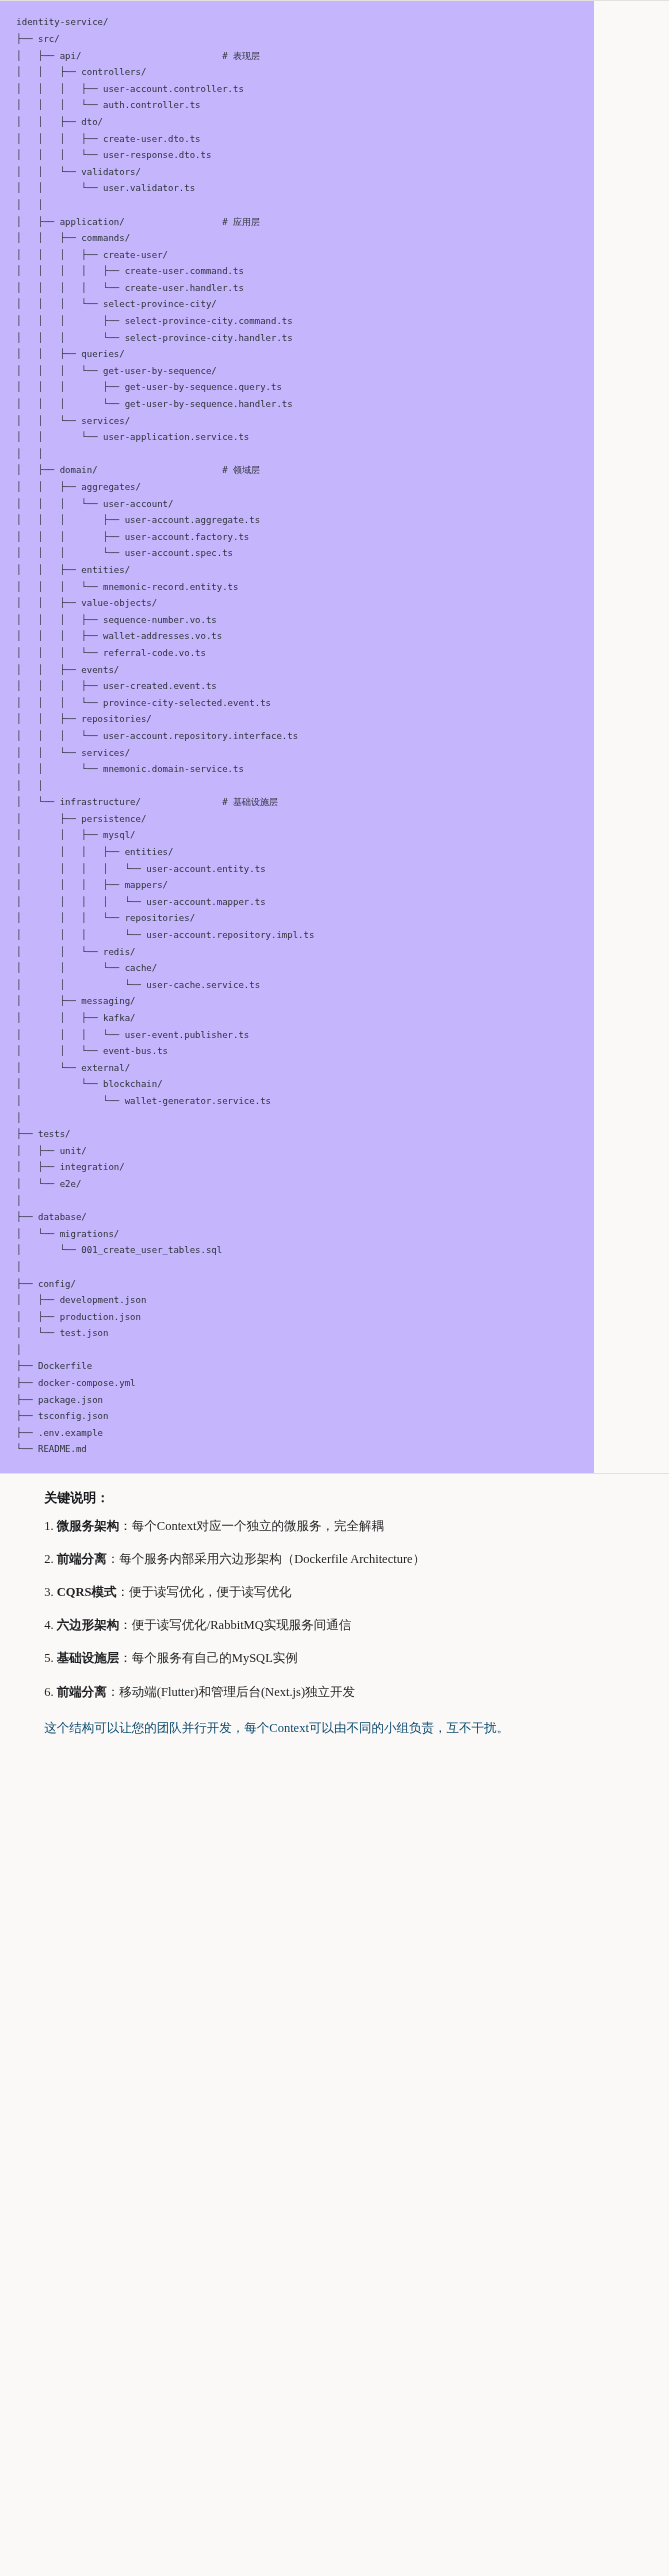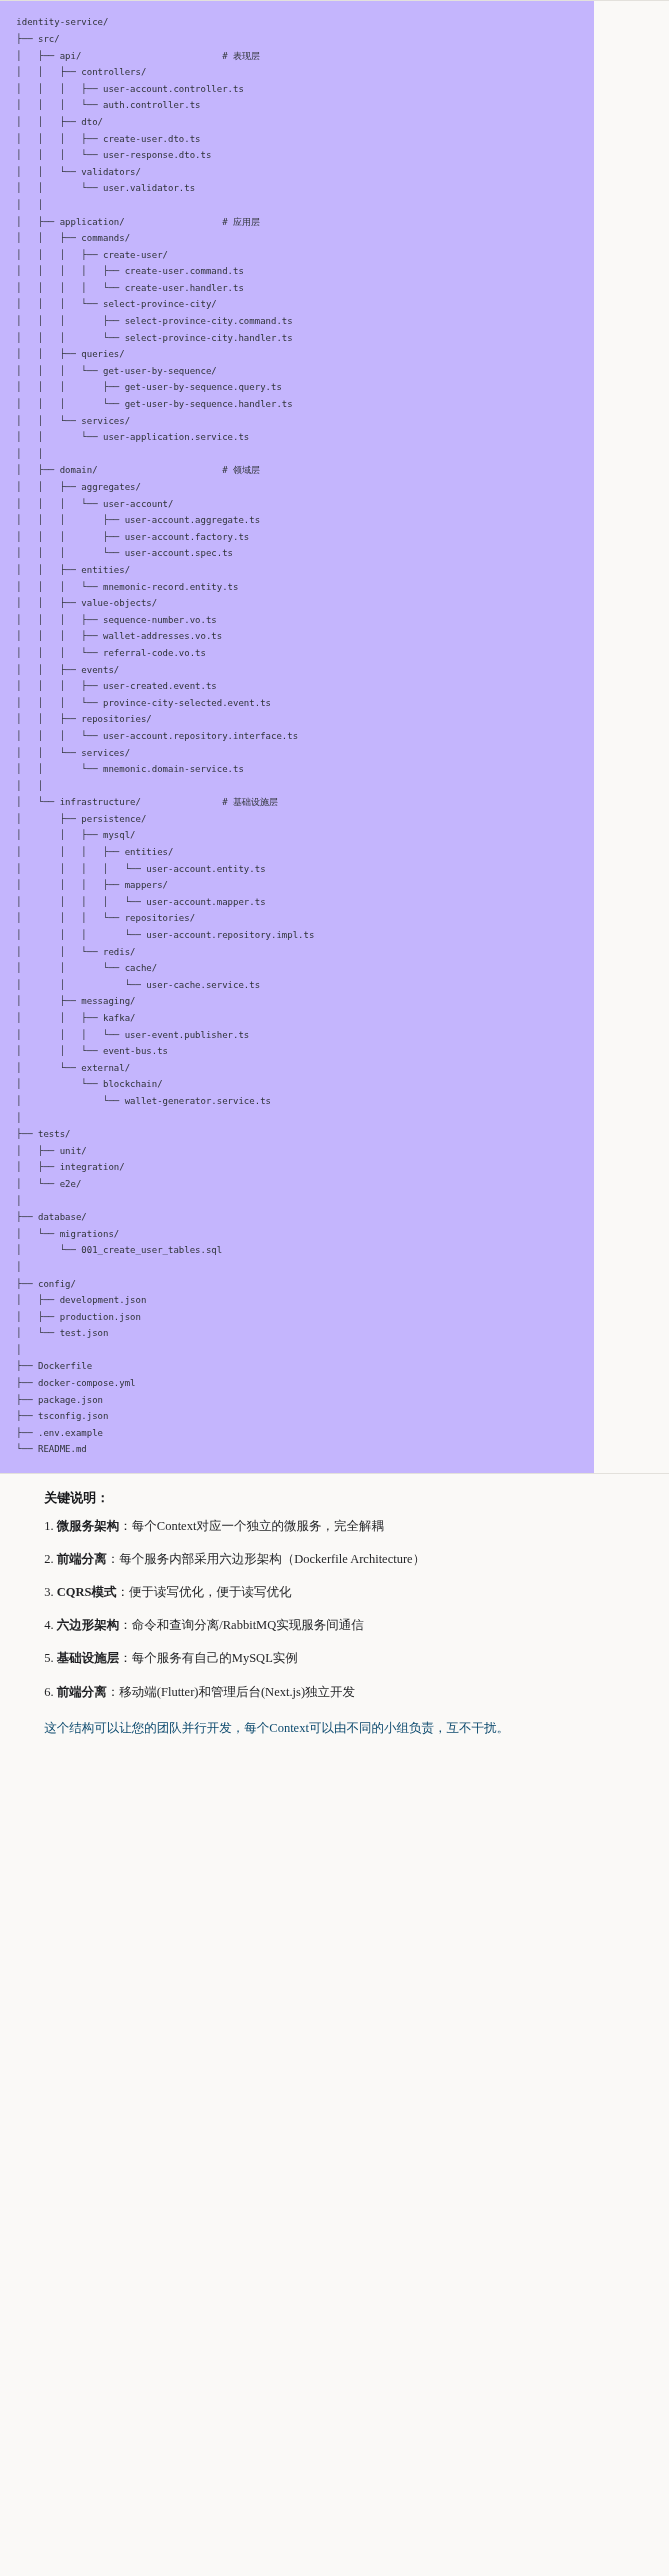--- a/index.html
+++ b/index.html
@@ -198,21 +198,21 @@
 
   <hr class="rule">
 
   <div class="notes">
     <div class="notes-title">关键说明：</div>
 
     <ol class="notes-list" id="notes-list">
         <li><span class="nterm">微服务架构</span><span>：</span><span>每个Context对应一个独立的微服务，完全解耦</span></li>
         <li><span class="nterm">前端分离</span><span>：</span><span>每个服务内部采用六边形架构（Dockerfile Architecture）</span></li>
         <li><span class="nterm">CQRS模式</span><span>：</span><span>便于读写优化，便于读写优化</span></li>
-        <li><span class="nterm">六边形架构</span><span>：</span><span>命令和查询分离/RabbitMQ实现服务间通信</span></li>
+        <li><span class="nterm">六边形架构</span><span>：</span><span>便于读写优化/RabbitMQ实现服务间通信</span></li>
         <li><span class="nterm">基础设施层</span><span>：</span><span>每个服务有自己的MySQL实例</span></li>
         <li><span class="nterm">前端分离</span><span>：</span><span>移动端(Flutter)和管理后台(Next.js)独立开发</span></li>
       </ol>
 
     <div class="closing">这个结构可以让您的团队并行开发，每个Context可以由不同的小组负责，互不干扰。</div>
   </div>
 
 </div>
 
 

